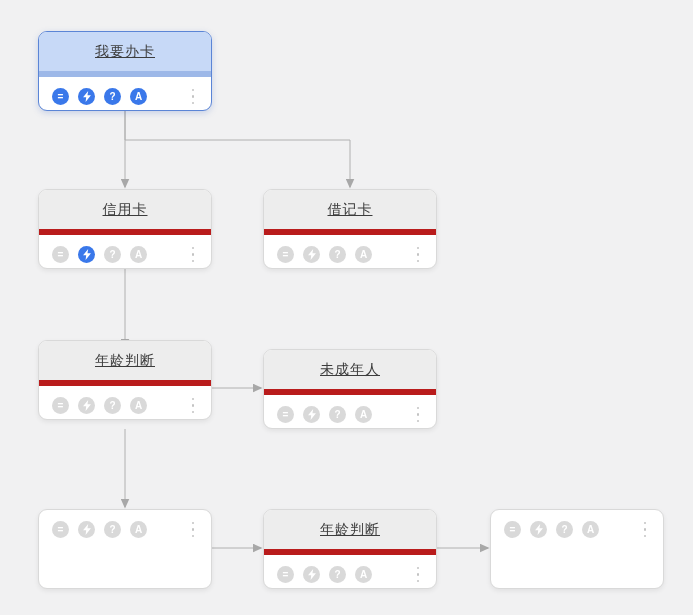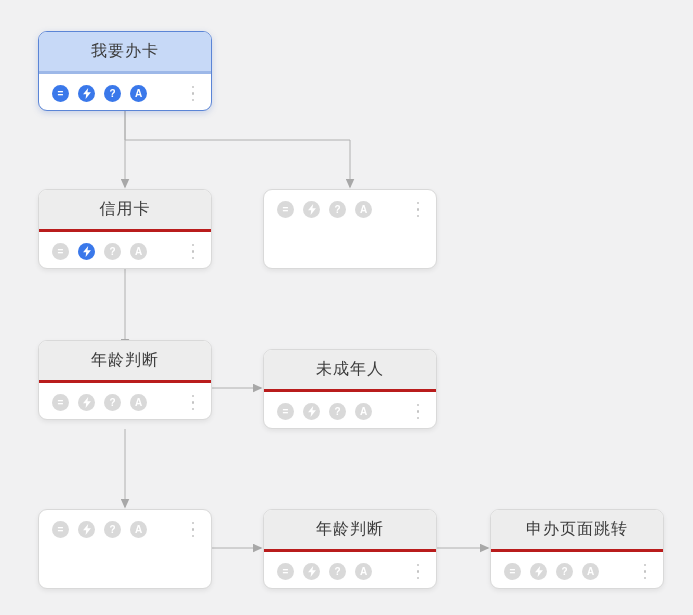--- a/index.html
+++ b/index.html
@@ -25,29 +25,30 @@
     height: 80px;
     background: #ffffff;
     border: 1px solid #d9d9d9;
     border-radius: 9px;
     box-sizing: border-box;
     box-shadow: 0 2px 5px rgba(0,0,0,0.07);
     cursor: pointer;
   }
   .node-header {
     height: 39px;
-    border-bottom: 3px solid #b91c1c;
+    border-bottom: 6px solid #b91c1c;
     border-radius: 8px 8px 0 0;
     background: #ededed;
     display: flex;
     align-items: center;
     justify-content: center;
-    font-size: 16px;
+    font-size: 14px;
     color: #3c3c3c;
     letter-spacing: 1px;
+    text-decoration: underline;
   }
   .node-body {
     height: 39px;
     display: flex;
     align-items: center;
     padding: 0 10px 0 13px;
     gap: 9px;
   }
   .node.selected {
     border-color: #5b85d6;
@@ -137,20 +138,21 @@
         <span class="icon-circle" style="background: rgb(217, 217, 217);">?</span>
         <span class="icon-circle" style="background: rgb(217, 217, 217);">A</span>
         <span class="node-menu">
           <i></i>
           <i></i>
           <i></i>
         </span>
       </div>
   </div>
     <div class="node" style="left: 263px; top: 189px;">
+    <div class="node-header">借记卡</div>
     <div class="node-body">
         <span class="icon-circle" style="background: rgb(217, 217, 217);">=</span>
         <span class="icon-circle" style="background: rgb(217, 217, 217);">
           <svg width="8" height="11" viewBox="0 0 10 14">
             <polygon points="6.5,0 0,8 4,8 3.2,14 10,5.5 5.6,5.5" fill="#ffffff"></polygon>
           </svg>
         </span>
         <span class="icon-circle" style="background: rgb(217, 217, 217);">?</span>
         <span class="icon-circle" style="background: rgb(217, 217, 217);">A</span>
         <span class="node-menu">
@@ -225,21 +227,20 @@
         <span class="icon-circle" style="background: rgb(217, 217, 217);">?</span>
         <span class="icon-circle" style="background: rgb(217, 217, 217);">A</span>
         <span class="node-menu">
           <i></i>
           <i></i>
           <i></i>
         </span>
       </div>
   </div>
     <div class="node" style="left: 490px; top: 509px;">
-    <div class="node-header">申办页面跳转</div>
     <div class="node-body">
         <span class="icon-circle" style="background: rgb(217, 217, 217);">=</span>
         <span class="icon-circle" style="background: rgb(217, 217, 217);">
           <svg width="8" height="11" viewBox="0 0 10 14">
             <polygon points="6.5,0 0,8 4,8 3.2,14 10,5.5 5.6,5.5" fill="#ffffff"></polygon>
           </svg>
         </span>
         <span class="icon-circle" style="background: rgb(217, 217, 217);">?</span>
         <span class="icon-circle" style="background: rgb(217, 217, 217);">A</span>
         <span class="node-menu">

